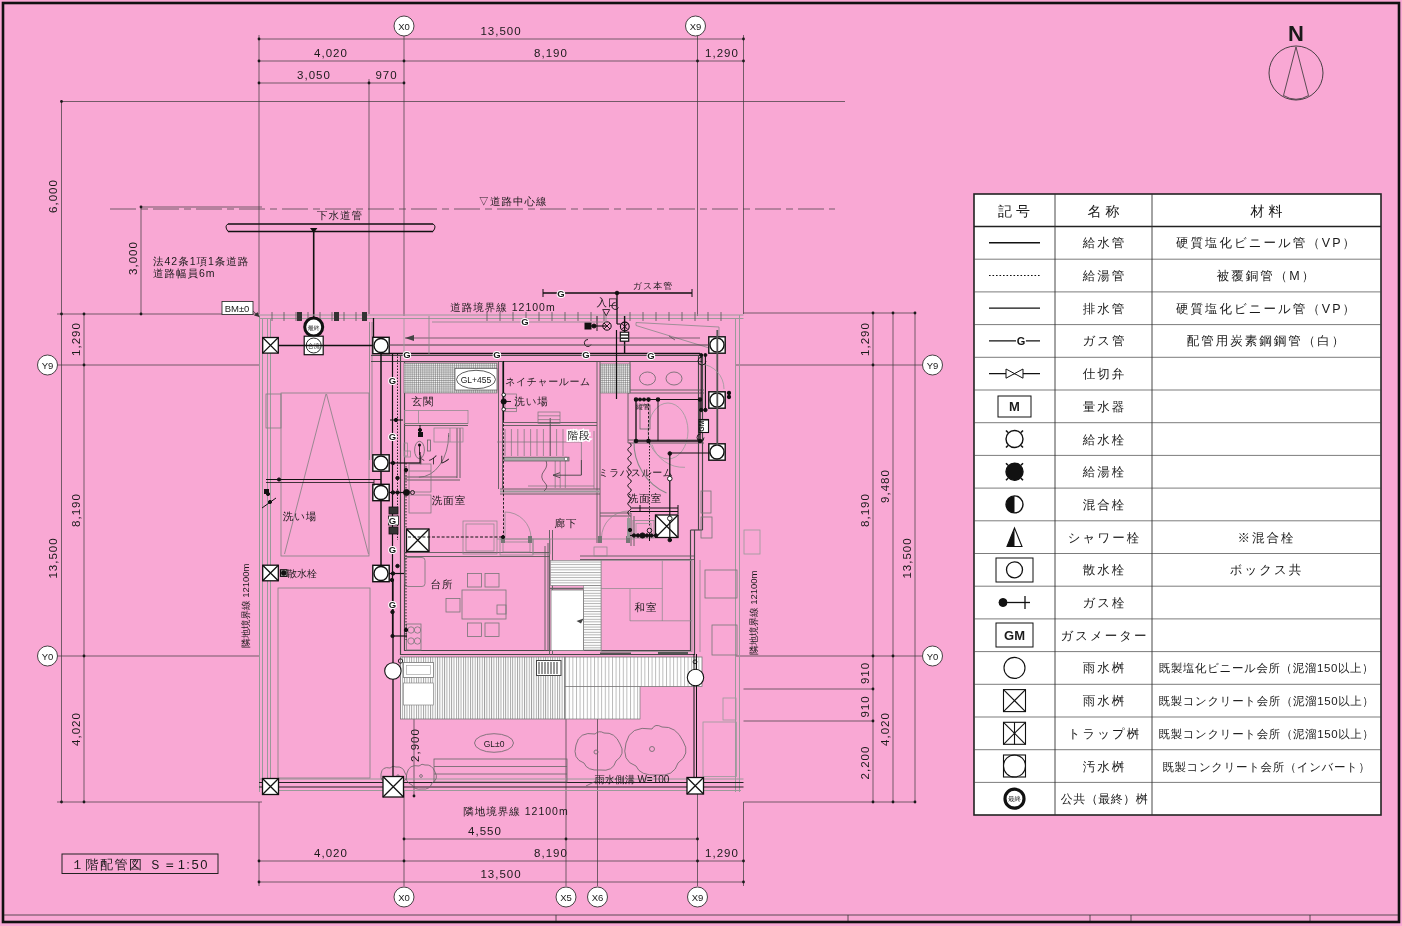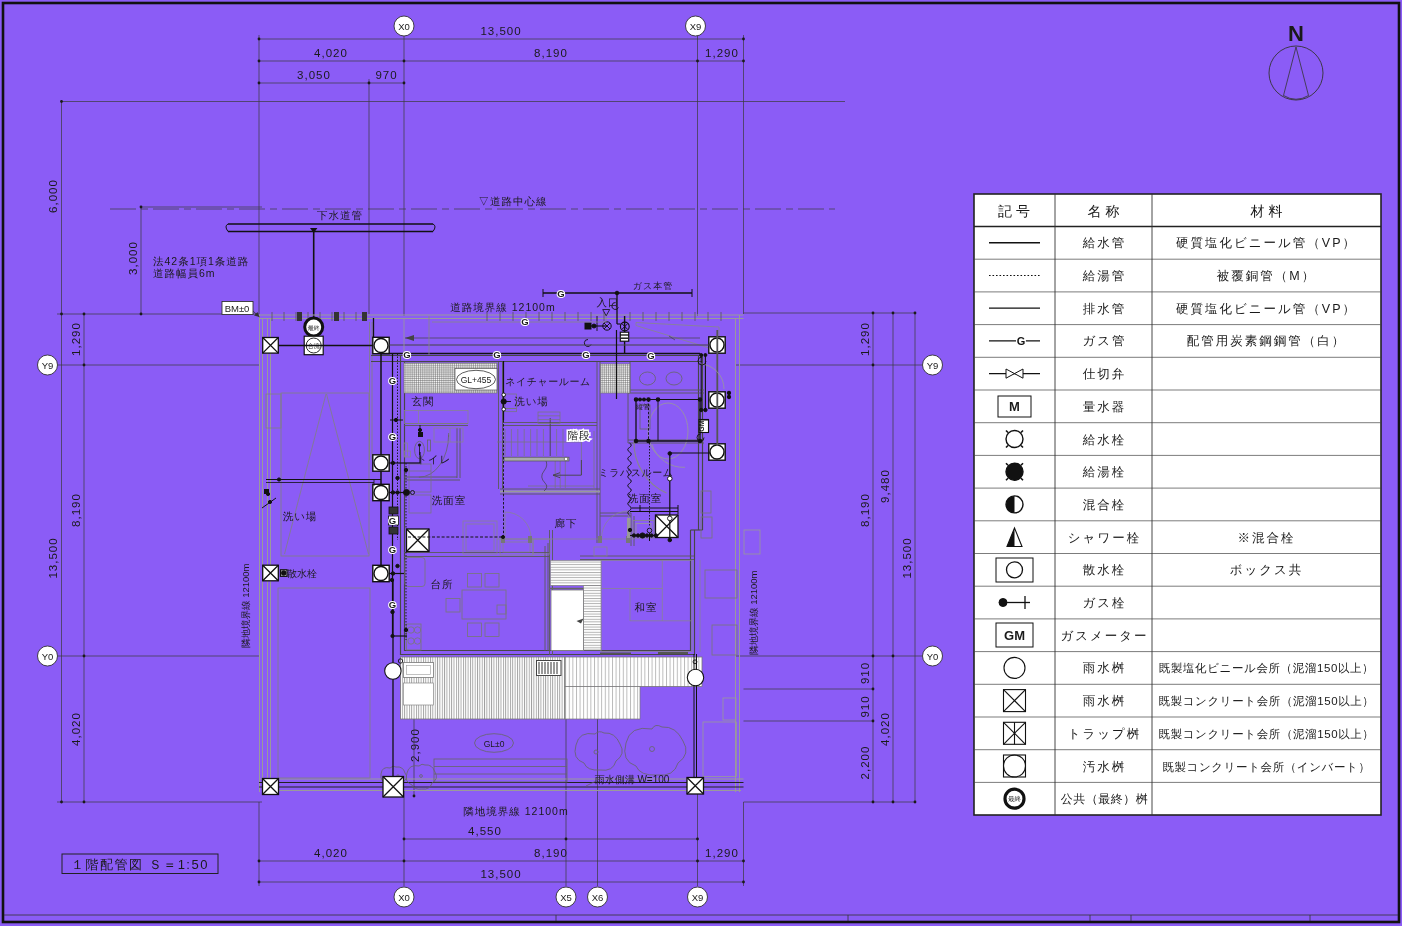--- a/index.html
+++ b/index.html
@@ -1,16 +1,16 @@
 <!DOCTYPE html>
 <html><head>
 <meta charset="utf-8">
 <style>
 html,body{margin:0;padding:0;background:#fff;}
-#page{width:1402px;height:926px;position:relative;overflow:hidden;background:#8b5cf6;}
+#page{width:1402px;height:926px;position:relative;overflow:hidden;background:#f9a8d4;}
 svg{position:absolute;top:0;left:0;}
 text{font-family:"Liberation Sans",sans-serif;fill:#1a1a1a;}
 .dim{font-size:11.5px;letter-spacing:1px;}
 .lbl{font-size:10.5px;letter-spacing:1px;}
 .grid{font-size:9.5px;letter-spacing:0;}
 </style>
 </head>
 <body>
 <div id="page">
 <svg width="1402" height="926" viewBox="0 0 1402 926">

